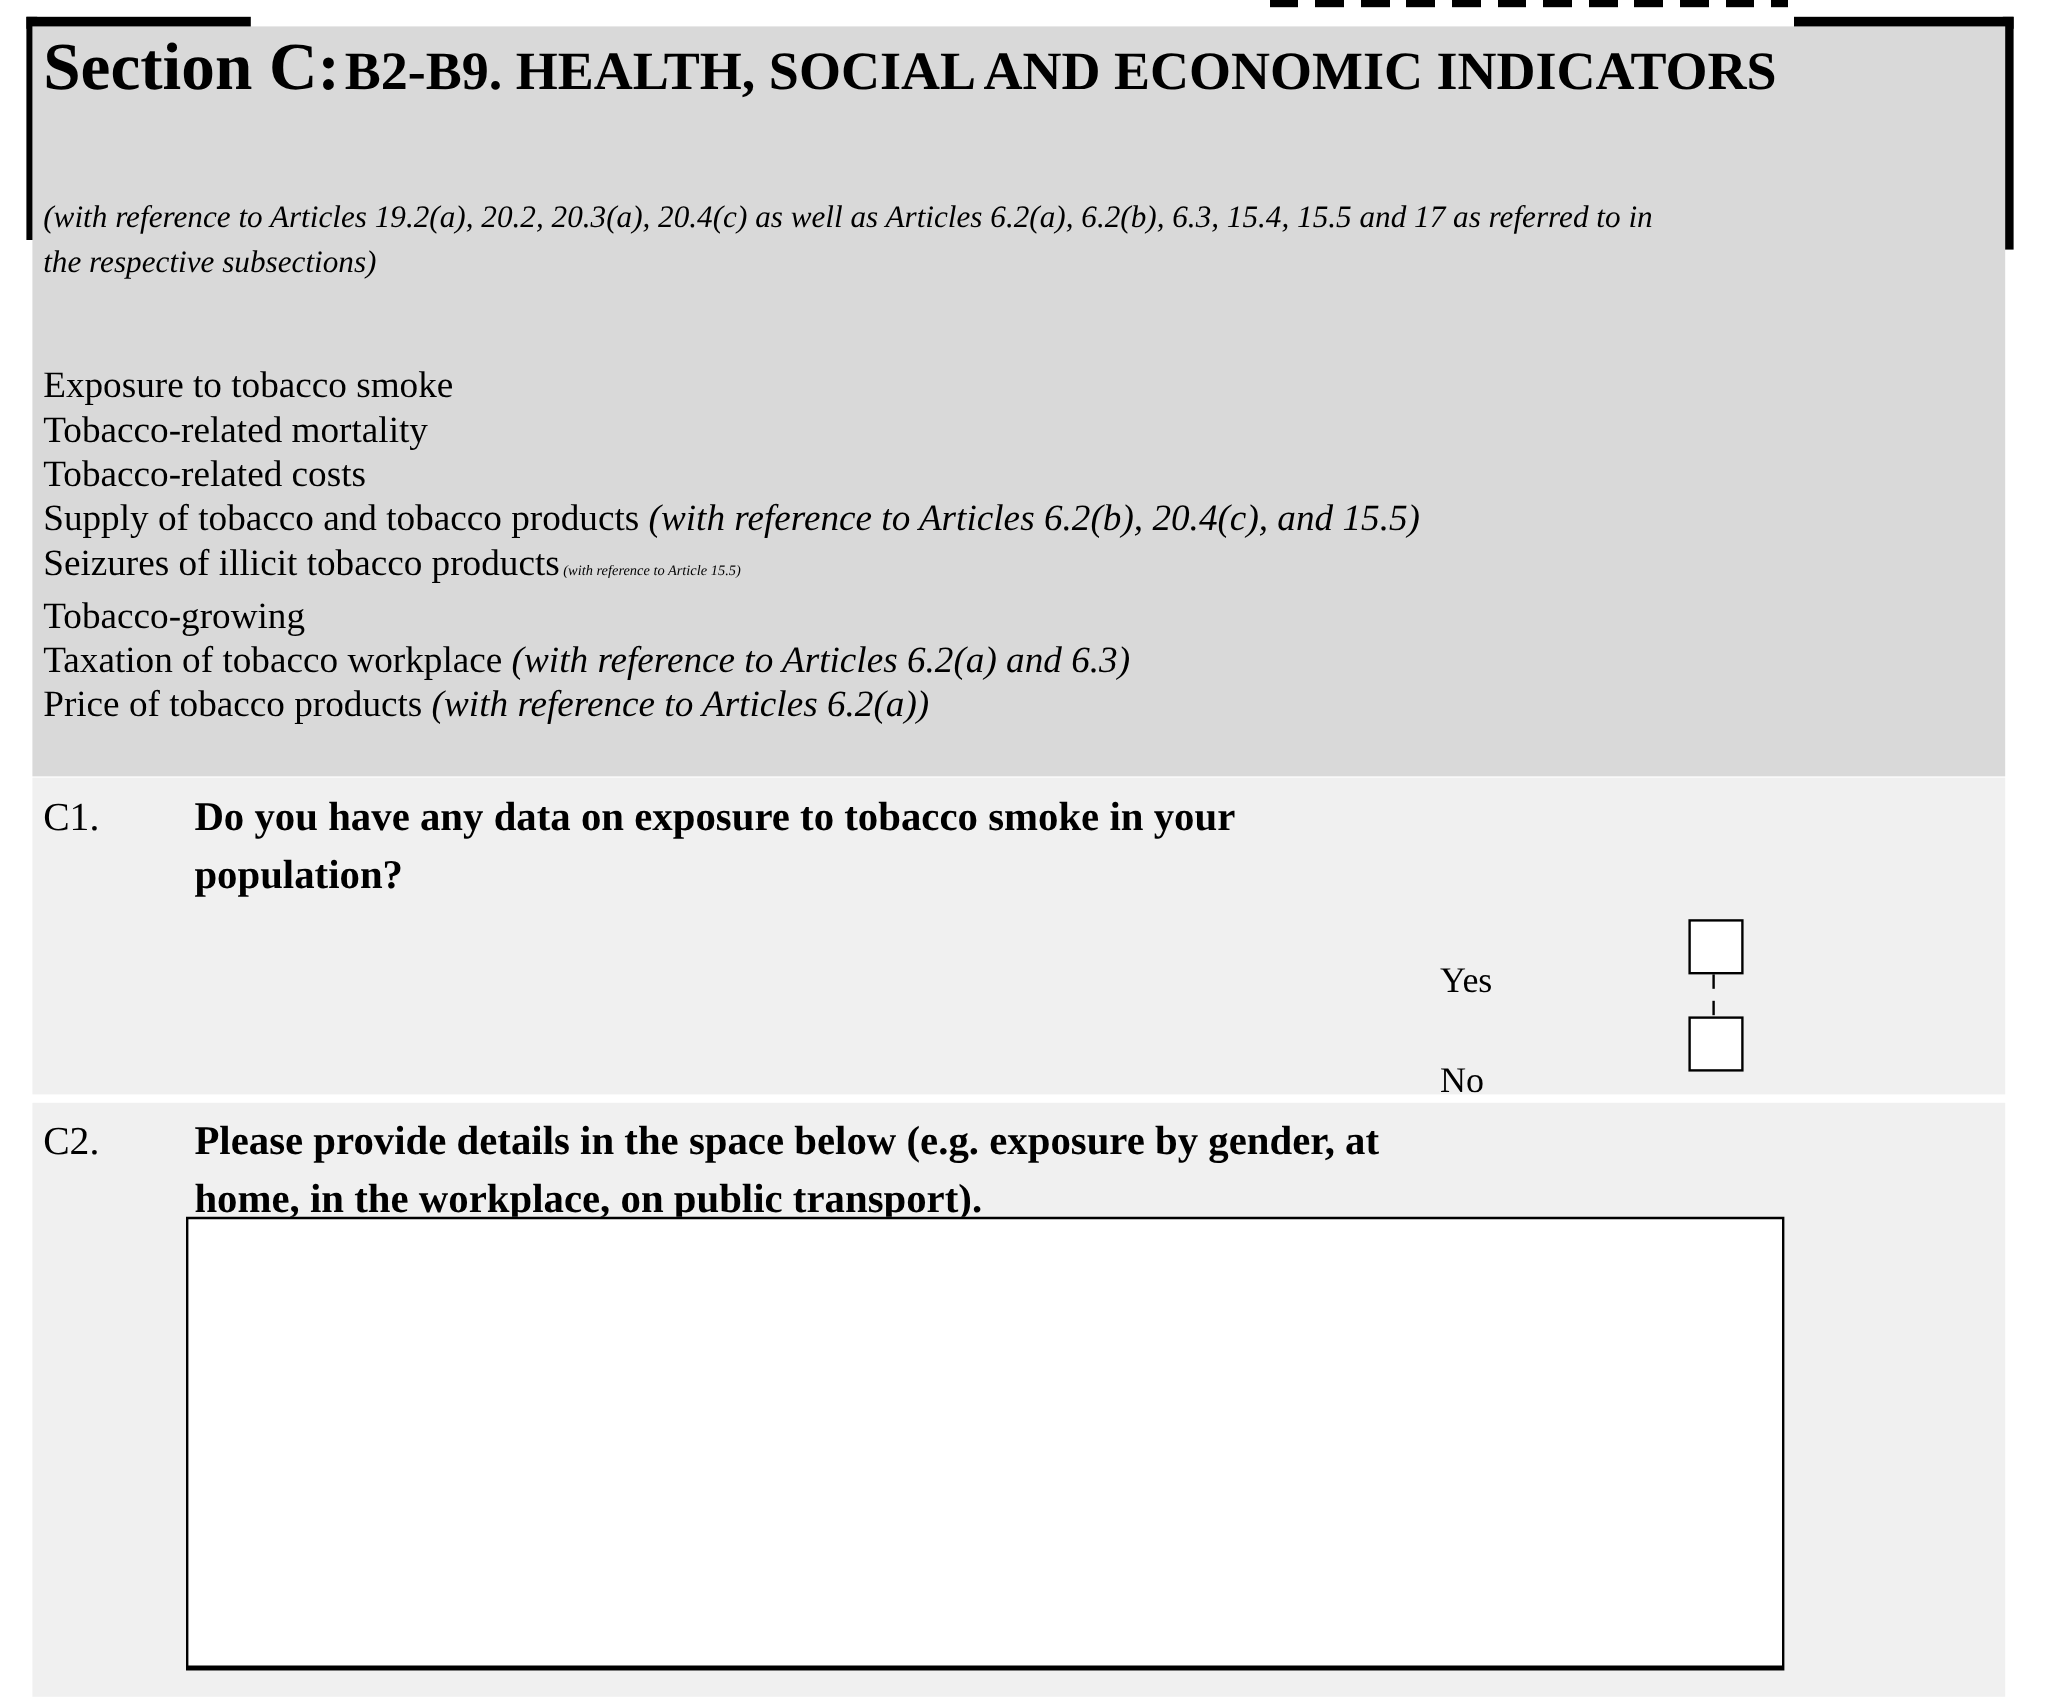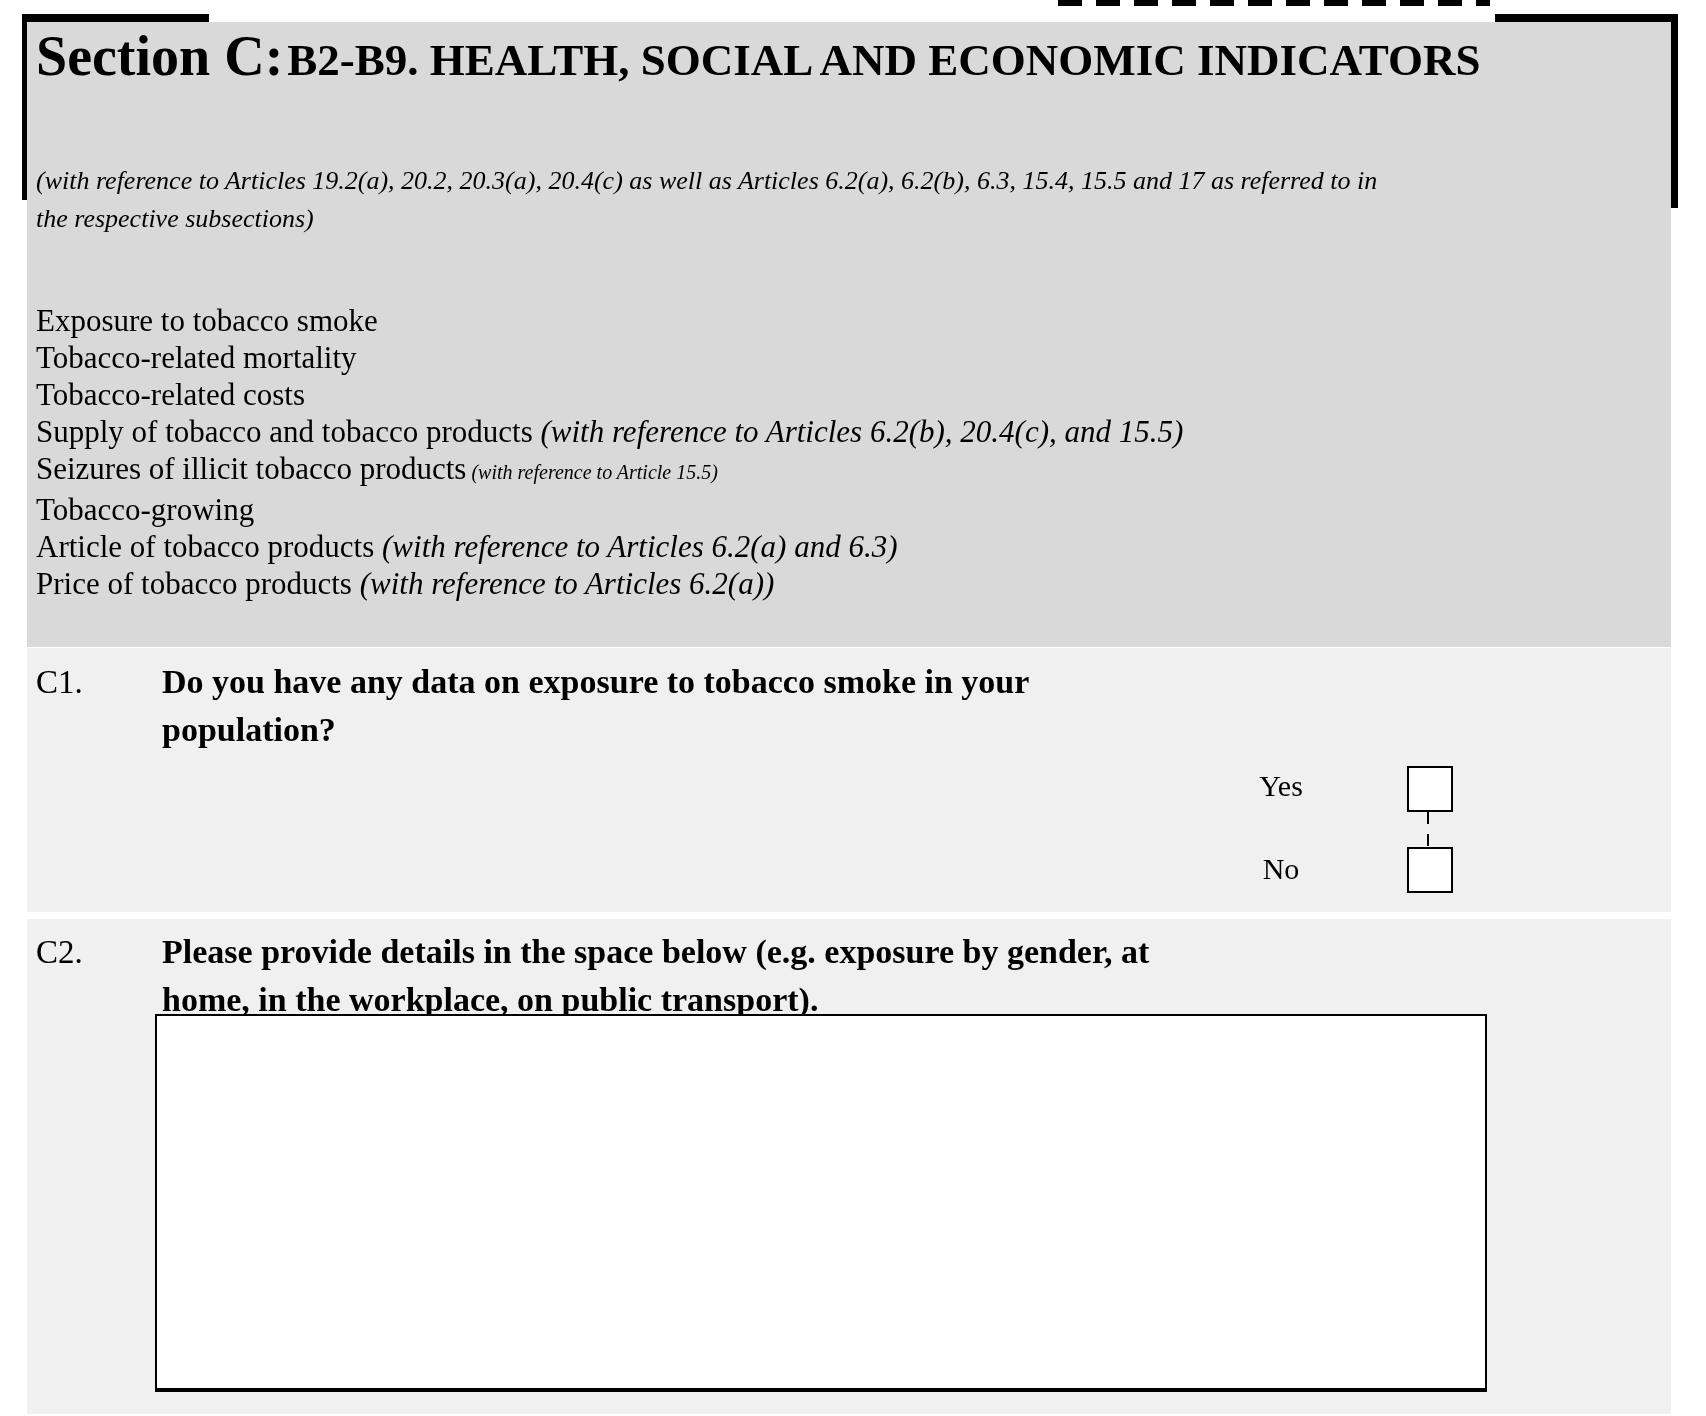--- a/index.html
+++ b/index.html
@@ -28,29 +28,29 @@
   .c2-panel{left:27px;top:919px;width:1644px;height:495px;background:#f0f0f0;}
 
   .title-row{left:36px;top:26px;width:1600px;white-space:nowrap;}
   .title-row .section-label{font-weight:bold;font-size:56px;line-height:1.1;}
   .title-row .section-title{font-weight:bold;font-size:45px;}
 
   .ref-note{left:36px;top:162px;width:1620px;font-style:italic;font-size:26px;line-height:38px;}
 
   .topics{left:36px;top:286px;width:1600px;font-size:31px;line-height:37px;margin-top:16px;}
   .topic-ref{font-style:italic;}
-  .topic-ref.tiny{font-size:20px;font-style:italic;}
+  .topic-ref.tiny{font-size:12px;font-style:italic;}
 
   .q-number{font-weight:normal;font-size:33px;line-height:48px;}
   .q-text{font-weight:bold;font-size:34px;line-height:48px;}
 
   .c1-number{left:36px;top:658px;}
   .c1-text{left:162px;top:658px;width:980px;}
 
-  .opt-label{font-size:30px;width:162px;text-align:center;}
+  .opt-label{font-size:30px;width:162px;text-align:left;margin-top:32px;}
   .yes-label{left:1200px;top:769px;}
   .no-label{left:1200px;top:852px;}
 
   .checkbox{
     width:42px;height:42px;background:#fff;border:2px solid #000;
   }
   .yes-box{left:1407px;top:766px;}
   .no-box{left:1407px;top:847px;}
   .tick{width:2px;height:12px;background:#000;}
   .tick-below-yes{left:1427px;top:812px;}
@@ -88,21 +88,21 @@
   <div>the respective subsections)</div>
 </div>
 
 <div class="abs topics" id="topics-list">
     <div><span>Exposure to tobacco smoke</span></div>
     <div><span>Tobacco-related mortality</span></div>
     <div><span>Tobacco-related costs</span></div>
     <div><span>Supply of tobacco and tobacco products</span><span class="topic-ref"> (with reference to Articles 6.2(b), 20.4(c), and 15.5)</span></div>
     <div><span>Seizures of illicit tobacco products</span><span class="topic-ref tiny"> (with reference to Article 15.5)</span></div>
     <div><span>Tobacco-growing</span></div>
-    <div><span>Article of tobacco products</span><span class="topic-ref"> (with reference to Articles 6.2(a) and 6.3)</span></div>
+    <div><span>Taxation of tobacco workplace</span><span class="topic-ref"> (with reference to Articles 6.2(a) and 6.3)</span></div>
     <div><span>Price of tobacco products</span><span class="topic-ref"> (with reference to Articles 6.2(a))</span></div>
   </div>
 
 <div class="abs c1-panel" style="background: rgb(240, 240, 240);"></div>
 <div class="abs q-number c1-number">C1.</div>
 <div class="abs q-text c1-text">
   <div>Do you have any data on exposure to tobacco smoke in your</div>
   <div>population?</div>
 </div>
 

